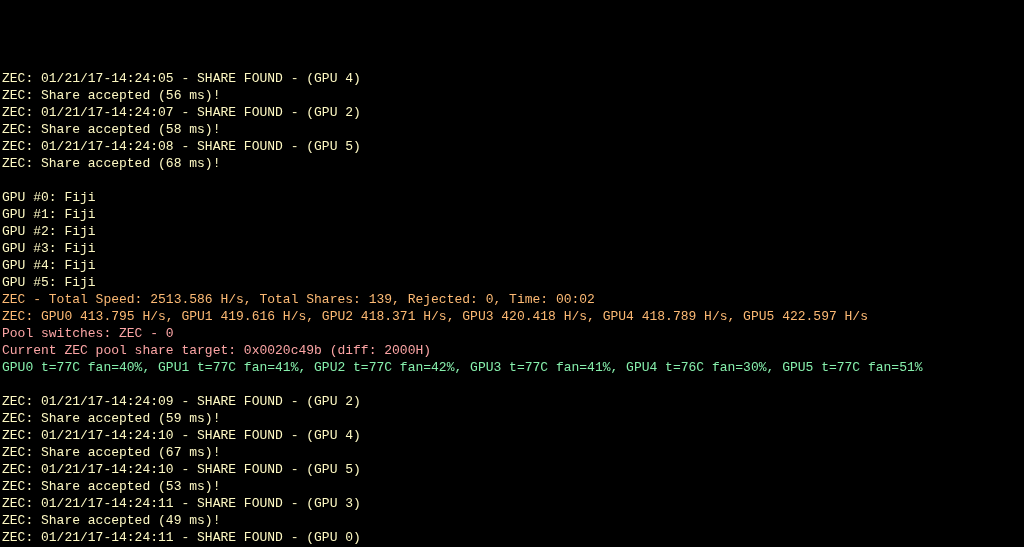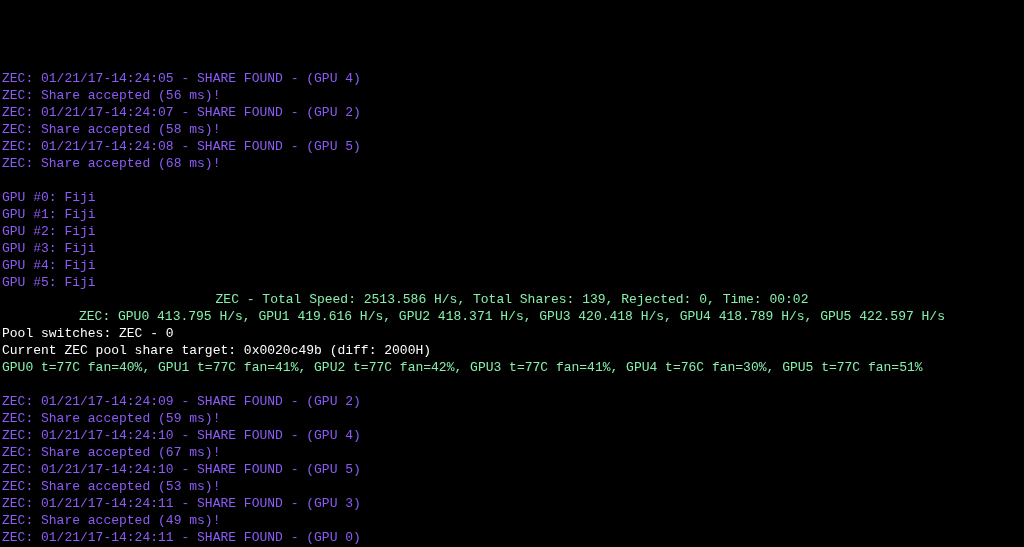--- a/index.html
+++ b/index.html
@@ -12,23 +12,23 @@
       font-family: "Consolas", "Courier New", monospace;
       font-size: 13px;
       line-height: 17px;
       color: #ffffff;
       padding: 2px;
       width: 1024px;
       height: 547px;
       overflow: hidden;
       white-space: pre;
     }
-    .green { color: #8b5cf6; }
-    .teal { color: #86efac; text-align: center; }
-    .white { color: #ffffff; }
+    .green { color: #fef9c3; }
+    .teal { color: #fdba74; }
+    .white { color: #fca5a5; }
     .magenta { color: #86efac; }
     .line { display: block; }
     .blank { height: 17px; }
   </style>
 </head>
 <body>
 
 
 
 <div id="terminal"><span class="line green">ZEC: 01/21/17-14:24:05 - SHARE FOUND - (GPU 4)</span><span class="line green">ZEC: Share accepted (56 ms)!</span><span class="line green">ZEC: 01/21/17-14:24:07 - SHARE FOUND - (GPU 2)</span><span class="line green">ZEC: Share accepted (58 ms)!</span><span class="line green">ZEC: 01/21/17-14:24:08 - SHARE FOUND - (GPU 5)</span><span class="line green">ZEC: Share accepted (68 ms)!</span><span class="line blank">&nbsp;</span><span class="line green">GPU #0: Fiji</span><span class="line green">GPU #1: Fiji</span><span class="line green">GPU #2: Fiji</span><span class="line green">GPU #3: Fiji</span><span class="line green">GPU #4: Fiji</span><span class="line green">GPU #5: Fiji</span><span class="line teal">ZEC - Total Speed: 2513.586 H/s, Total Shares: 139, Rejected: 0, Time: 00:02</span><span class="line teal">ZEC: GPU0 413.795 H/s, GPU1 419.616 H/s, GPU2 418.371 H/s, GPU3 420.418 H/s, GPU4 418.789 H/s, GPU5 422.597 H/s</span><span class="line white">Pool switches: ZEC - 0</span><span class="line white">Current ZEC pool share target: 0x0020c49b (diff: 2000H)</span><span class="line magenta">GPU0 t=77C fan=40%, GPU1 t=77C fan=41%, GPU2 t=77C fan=42%, GPU3 t=77C fan=41%, GPU4 t=76C fan=30%, GPU5 t=77C fan=51%</span><span class="line blank">&nbsp;</span><span class="line green">ZEC: 01/21/17-14:24:09 - SHARE FOUND - (GPU 2)</span><span class="line green">ZEC: Share accepted (59 ms)!</span><span class="line green">ZEC: 01/21/17-14:24:10 - SHARE FOUND - (GPU 4)</span><span class="line green">ZEC: Share accepted (67 ms)!</span><span class="line green">ZEC: 01/21/17-14:24:10 - SHARE FOUND - (GPU 5)</span><span class="line green">ZEC: Share accepted (53 ms)!</span><span class="line green">ZEC: 01/21/17-14:24:11 - SHARE FOUND - (GPU 3)</span><span class="line green">ZEC: Share accepted (49 ms)!</span><span class="line green">ZEC: 01/21/17-14:24:11 - SHARE FOUND - (GPU 0)</span><span class="line green">ZEC: Share accepted (48 ms)!</span></div>

